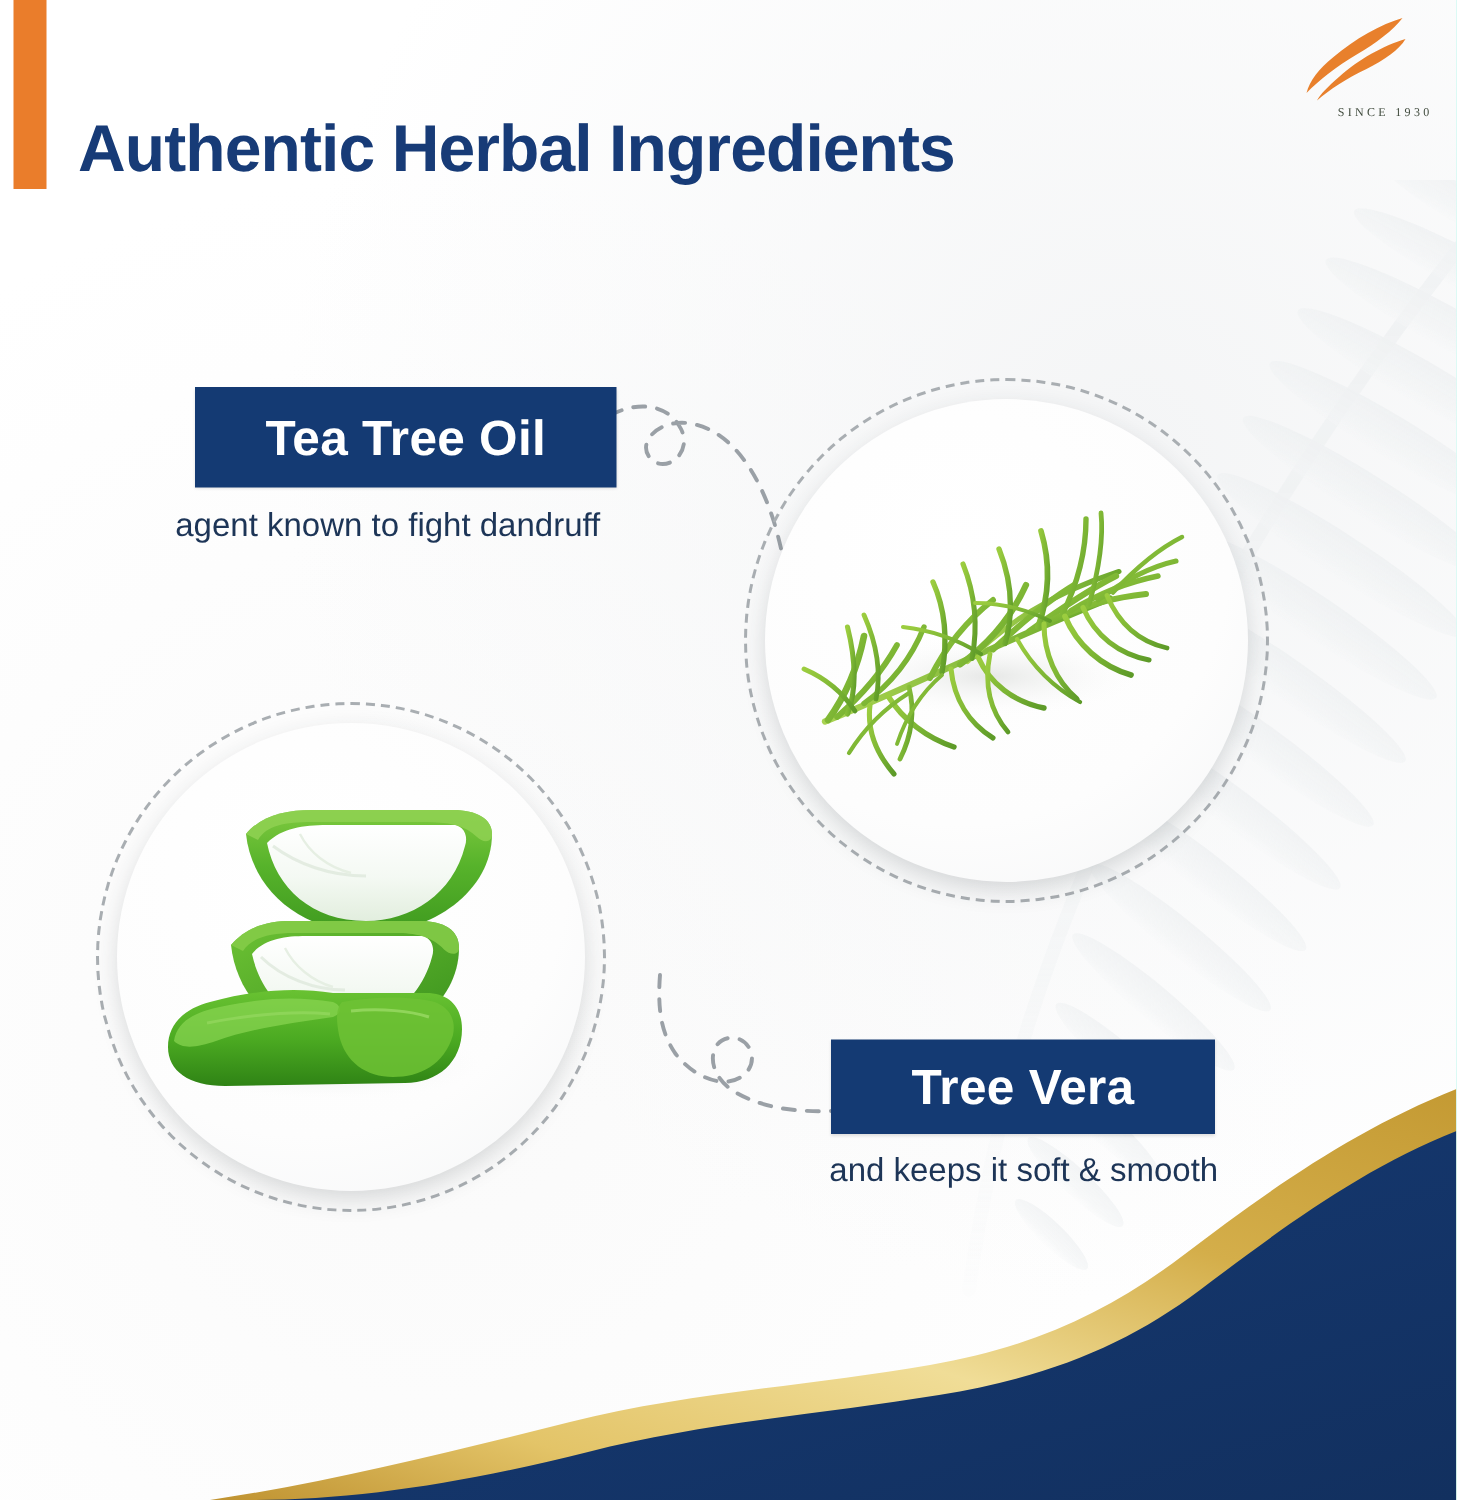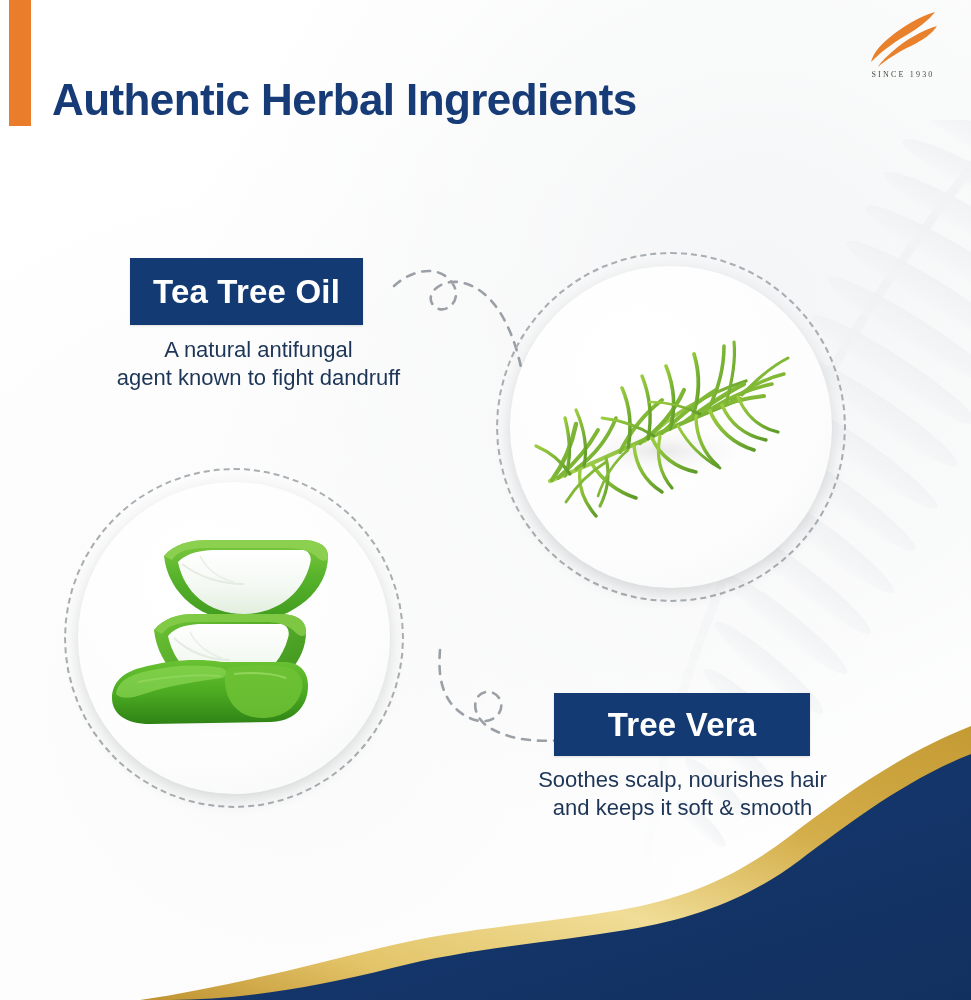--- a/index.html
+++ b/index.html
@@ -56,20 +56,21 @@
     width:104px; height:78px;
     text-align:center;
   }
   .logo svg{display:block;margin:0 auto;}
   .logo-since{
     margin-top:2px;
     font-size:8px;
     letter-spacing:2.2px;
     color:#3f4a3c;
     font-family:"Liberation Serif", serif;
+    text-align:right;
   }
 
   
   .circle-wrap{position:absolute;}
   .circle-dashed{
     position:absolute;inset:0;
     border-radius:50%;
     border:2px dashed #a9aeb2;
   }
   .circle-ring{
@@ -350,33 +351,31 @@
                    C150 188 150 194 144 196 C116 200 88 204 66 212 C54 216 44 218 38 212 Z" fill="#8ad552" opacity=".7"></path>
           <path d="M150 186 C172 182 196 182 212 186 C222 190 226 198 224 208
                    C218 228 202 236 184 236 C166 236 152 226 148 208 C146 198 146 190 150 186 Z" fill="#6ec235" opacity=".85"></path>
           <path d="M156 192 C176 190 196 192 208 196" stroke="#9ada64" stroke-width="2" fill="none" opacity=".8"></path>
           <path d="M60 200 C92 194 120 192 142 194" stroke="#9ada64" stroke-width="2" fill="none" opacity=".6"></path>
         </g>
       </svg>
     </div>
   </div>
 
-  <div class="chip" style="left:130px;top:258px;width:233px;height:67px;">
+  <div class="chip" style="left:130px;top:258px;width:281px;height:67px;">
     <span class="chip-text">Tea Tree Oil</span>
   </div>
   <div class="desc" style="left:66px;top:336px;width:385px;">
-    <div>A natural antifungal</div>
     <div>agent known to fight dandruff</div>
   </div>
 
   <div class="chip" style="left:554px;top:693px;width:256px;height:63px;">
     <span class="chip-text">Tree Vera</span>
   </div>
   <div class="desc" style="left:495px;top:766px;width:375px;">
-    <div>Soothes scalp, nourishes hair</div>
     <div>and keeps it soft &amp; smooth</div>
   </div>
 
   <svg class="waves" viewBox="0 0 971 280" preserveAspectRatio="none">
     <defs>
       <linearGradient id="goldG" x1="0" y1="1" x2="1" y2="0">
         <stop offset="0%" stop-color="#c79a32"></stop>
         <stop offset="25%" stop-color="#e7c96e"></stop>
         <stop offset="50%" stop-color="#d8b04a"></stop>
         <stop offset="75%" stop-color="#edd display"></stop>

